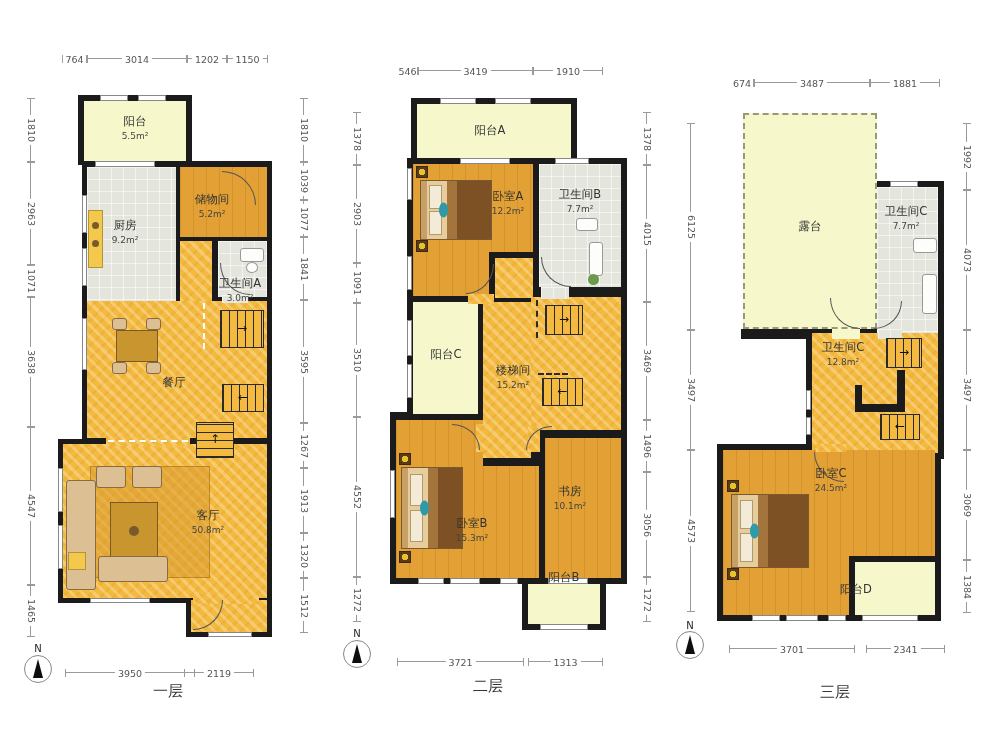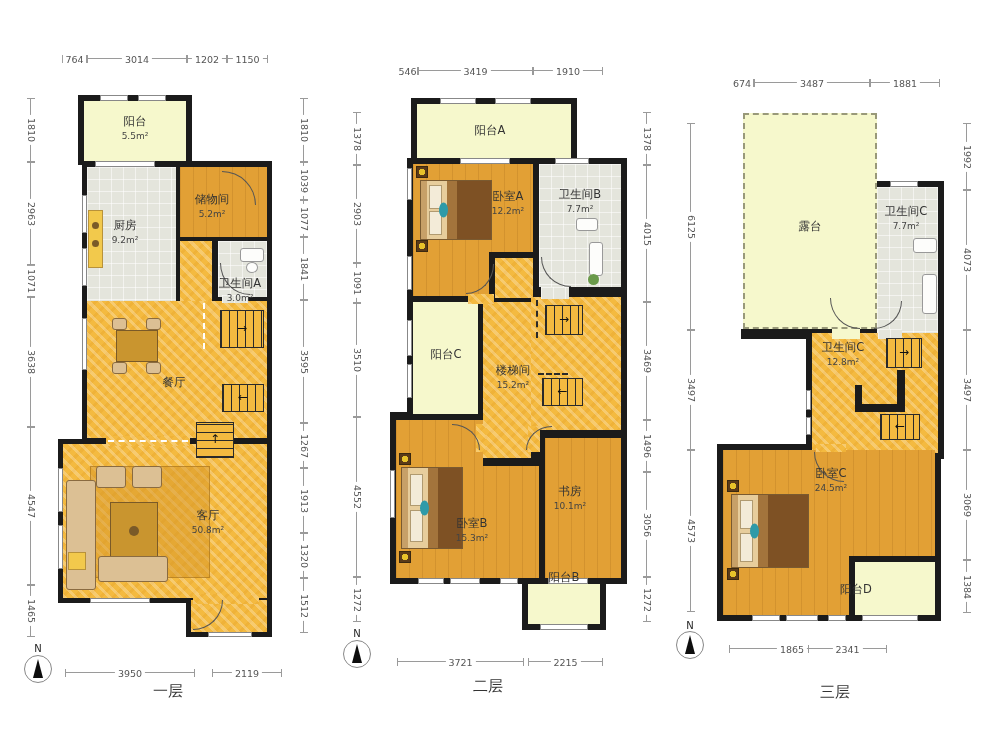--- a/index.html
+++ b/index.html
@@ -155,21 +155,21 @@
 <div class="a dimh" style="left:187px;top:58px;width:40px">
     <span>1202</span>
   </div>
 <div class="a dimh" style="left:227px;top:58px;width:41px">
     <span>1150</span>
   </div>
 
 <div class="a dimh" style="left:65px;top:672px;width:130px">
     <span>3950</span>
   </div>
-<div class="a dimh" style="left:212px;top:672px;width:70px">
+<div class="a dimh" style="left:184px;top:672px;width:70px">
     <span>2119</span>
   </div>
 
 <div class="a dimv" style="left:30px;top:98px;height:64px">
     <span>1810</span>
   </div>
 <div class="a dimv" style="left:30px;top:162px;height:103px">
     <span>2963</span>
   </div>
 <div class="a dimv" style="left:30px;top:265px;height:32px">
@@ -333,21 +333,21 @@
     <span>3419</span>
   </div>
 <div class="a dimh" style="left:533px;top:70px;width:70px">
     <span>1910</span>
   </div>
 
 <div class="a dimh" style="left:397px;top:661px;width:127px">
     <span>3721</span>
   </div>
 <div class="a dimh" style="left:528px;top:661px;width:75px">
-    <span>2215</span>
+    <span>1313</span>
   </div>
 
 <div class="a dimv" style="left:356px;top:112px;height:53px">
     <span>1378</span>
   </div>
 <div class="a dimv" style="left:356px;top:165px;height:98px">
     <span>2903</span>
   </div>
 <div class="a dimv" style="left:356px;top:263px;height:40px">
     <span>1091</span>
@@ -462,23 +462,23 @@
     <span>674</span>
   </div>
 <div class="a dimh" style="left:754px;top:82px;width:116px">
     <span>3487</span>
   </div>
 <div class="a dimh" style="left:870px;top:82px;width:70px">
     <span>1881</span>
   </div>
 
 <div class="a dimh" style="left:729px;top:648px;width:126px">
-    <span>1865</span>
-  </div>
-<div class="a dimh" style="left:808px;top:648px;width:79px">
+    <span>3701</span>
+  </div>
+<div class="a dimh" style="left:866px;top:648px;width:79px">
     <span>2341</span>
   </div>
 
 <div class="a dimv" style="left:690px;top:123px;height:207px">
     <span>6125</span>
   </div>
 <div class="a dimv" style="left:690px;top:330px;height:120px">
     <span>3497</span>
   </div>
 <div class="a dimv" style="left:690px;top:450px;height:162px">

